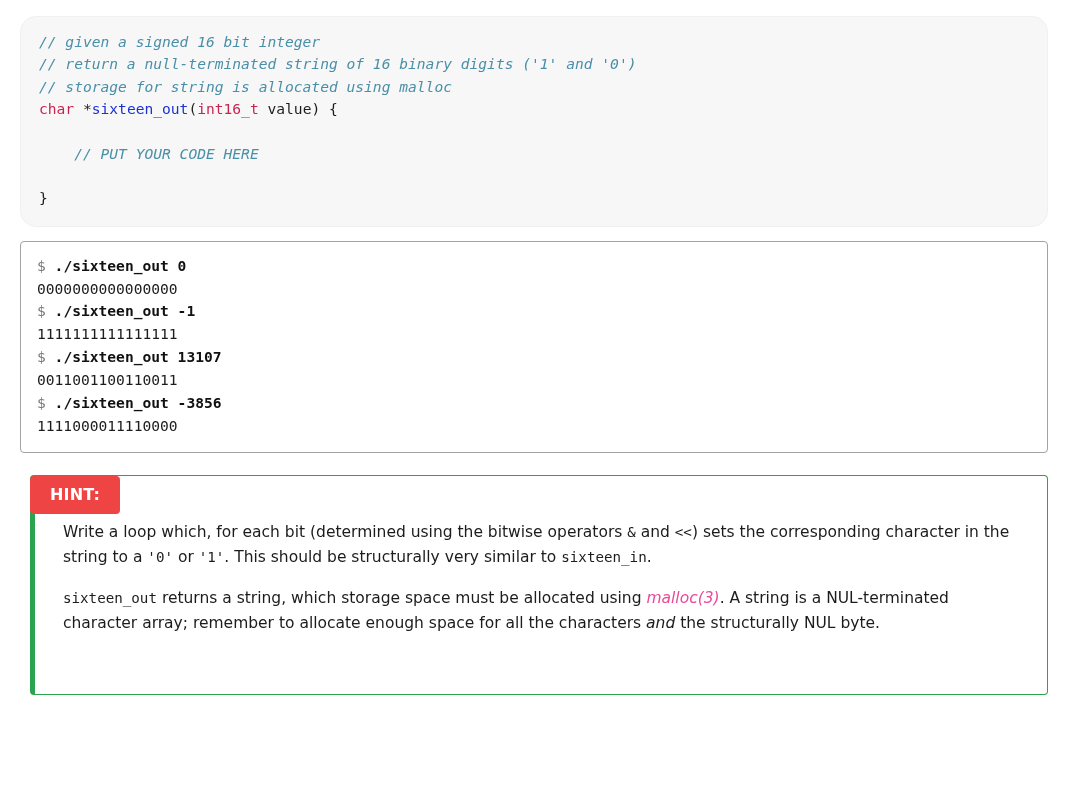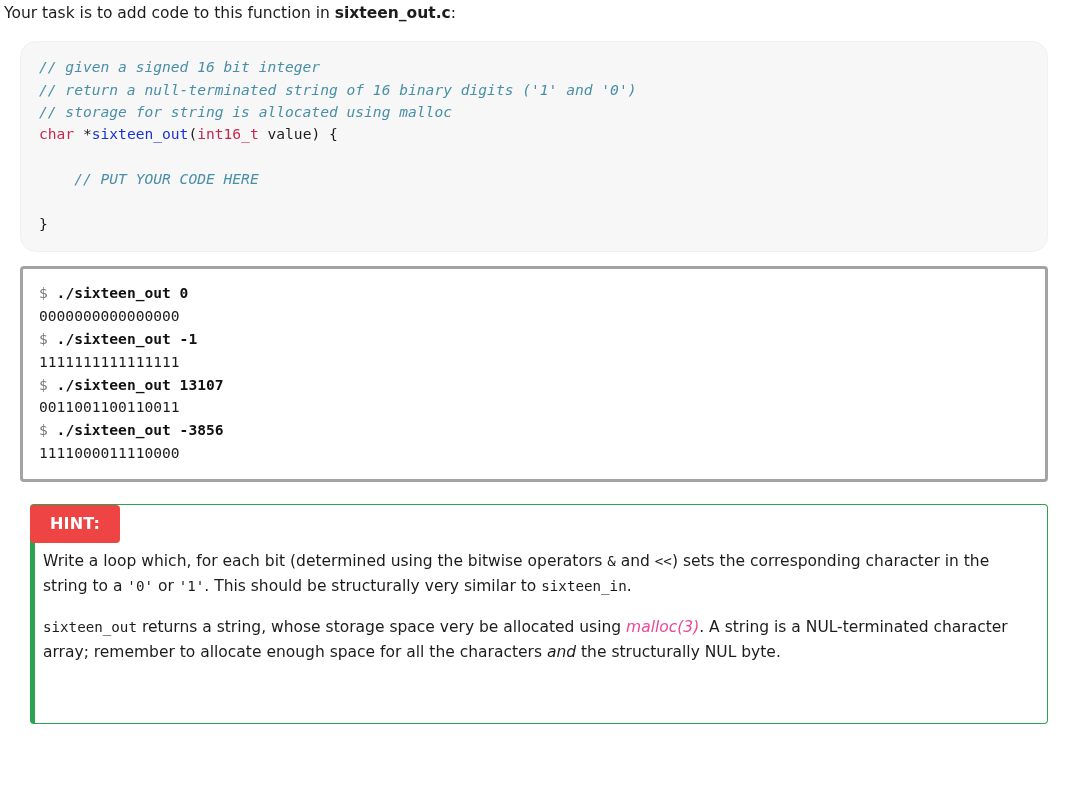--- a/index.html
+++ b/index.html
@@ -64,21 +64,21 @@
   code.inline {
     font-family: "DejaVu Sans Mono", "Liberation Mono", monospace;
     font-size: 14.2px;
     color: #1c1c1c;
   }
 
   
   .term-block {
     margin: 14px 16px 0 18px;
     background: #ffffff;
-    border: 3px solid #a3a3a3;
+    border: 1px solid #a3a3a3;
     border-radius: 4px;
     padding: 13px 16px 14px 16px;
     box-sizing: border-box;
   }
   .term-block pre {
     margin: 0;
     font-family: "DejaVu Sans Mono", "Liberation Mono", monospace;
     font-size: 14.6px;
     line-height: 1.57;
     white-space: pre;
@@ -109,41 +109,41 @@
     letter-spacing: 0.2px;
     padding: 9px 20px 10px 20px;
     border-radius: 4px 4px 4px 4px;
     margin: 0 0 0 0;
     position: relative;
     left: -5px;
     top: 0;
   }
   .hint-body {
     padding: 6px 22px 0 8px;
+    margin-left: 20px;
   }
   .hint-body p {
     margin: 0 0 16px 0;
     font-size: 15.5px;
     line-height: 1.62;
     color: #1c1c1c;
   }
   .hint-body p:last-child { margin-bottom: 0; }
   a.manlink {
     color: #ec4899;
     font-style: italic;
     text-decoration: none;
   }
   em.emph { font-style: italic; }
 </style>
 </head>
 <body>
 
 <div class="page">
 
-  <p class="intro"><span>Your task is to add code to this function in </span><span class="fname">sixteen_out.c</span><span>:</span></p>
 
   <div class="code-block">
     <pre><span class="cmt">// given a signed 16 bit integer</span>
 <span class="cmt">// return a null-terminated string of 16 binary digits ('1' and '0')</span>
 <span class="cmt">// storage for string is allocated using malloc</span>
 <span class="kw">char</span><span class="plain"> *</span><span class="fn">sixteen_out</span><span class="plain">(</span><span class="kw">int16_t</span><span class="plain"> value) {</span>
 
     <span class="cmt">// PUT YOUR CODE HERE</span>
 
 <span class="plain">}</span></pre>
@@ -160,18 +160,18 @@
 <span class="term-prompt">$</span> <span class="term-cmd">./sixteen_out -3856</span>
 <span class="term-out">1111000011110000</span></pre>
   </div>
 
   <div class="hint-box">
     <div class="hint-tab">HINT:</div>
     <div class="hint-body">
 
       <p><span>Write a loop which, for each bit (determined using the bitwise operators </span><code class="inline">&amp;</code><span> and </span><code class="inline">&lt;&lt;</code><span>) sets the corresponding character in the string to a </span><code class="inline">'0'</code><span> or </span><code class="inline">'1'</code><span>. This should be structurally very similar to </span><code class="inline">sixteen_in</code><span>.</span></p>
 
-      <p><code class="inline">sixteen_out</code><span> returns a string, whose storage space very be allocated using </span><a class="manlink" href="#">malloc(3)</a><span>. A string is a NUL-terminated character array; remember to allocate enough space for all the characters </span><em class="emph">and</em><span> the structurally NUL byte.</span></p>
+      <p><code class="inline">sixteen_out</code><span> returns a string, which storage space must be allocated using </span><a class="manlink" href="#">malloc(3)</a><span>. A string is a NUL-terminated character array; remember to allocate enough space for all the characters </span><em class="emph">and</em><span> the structurally NUL byte.</span></p>
 
     </div>
   </div>
 
 </div>
 
 </body></html>

